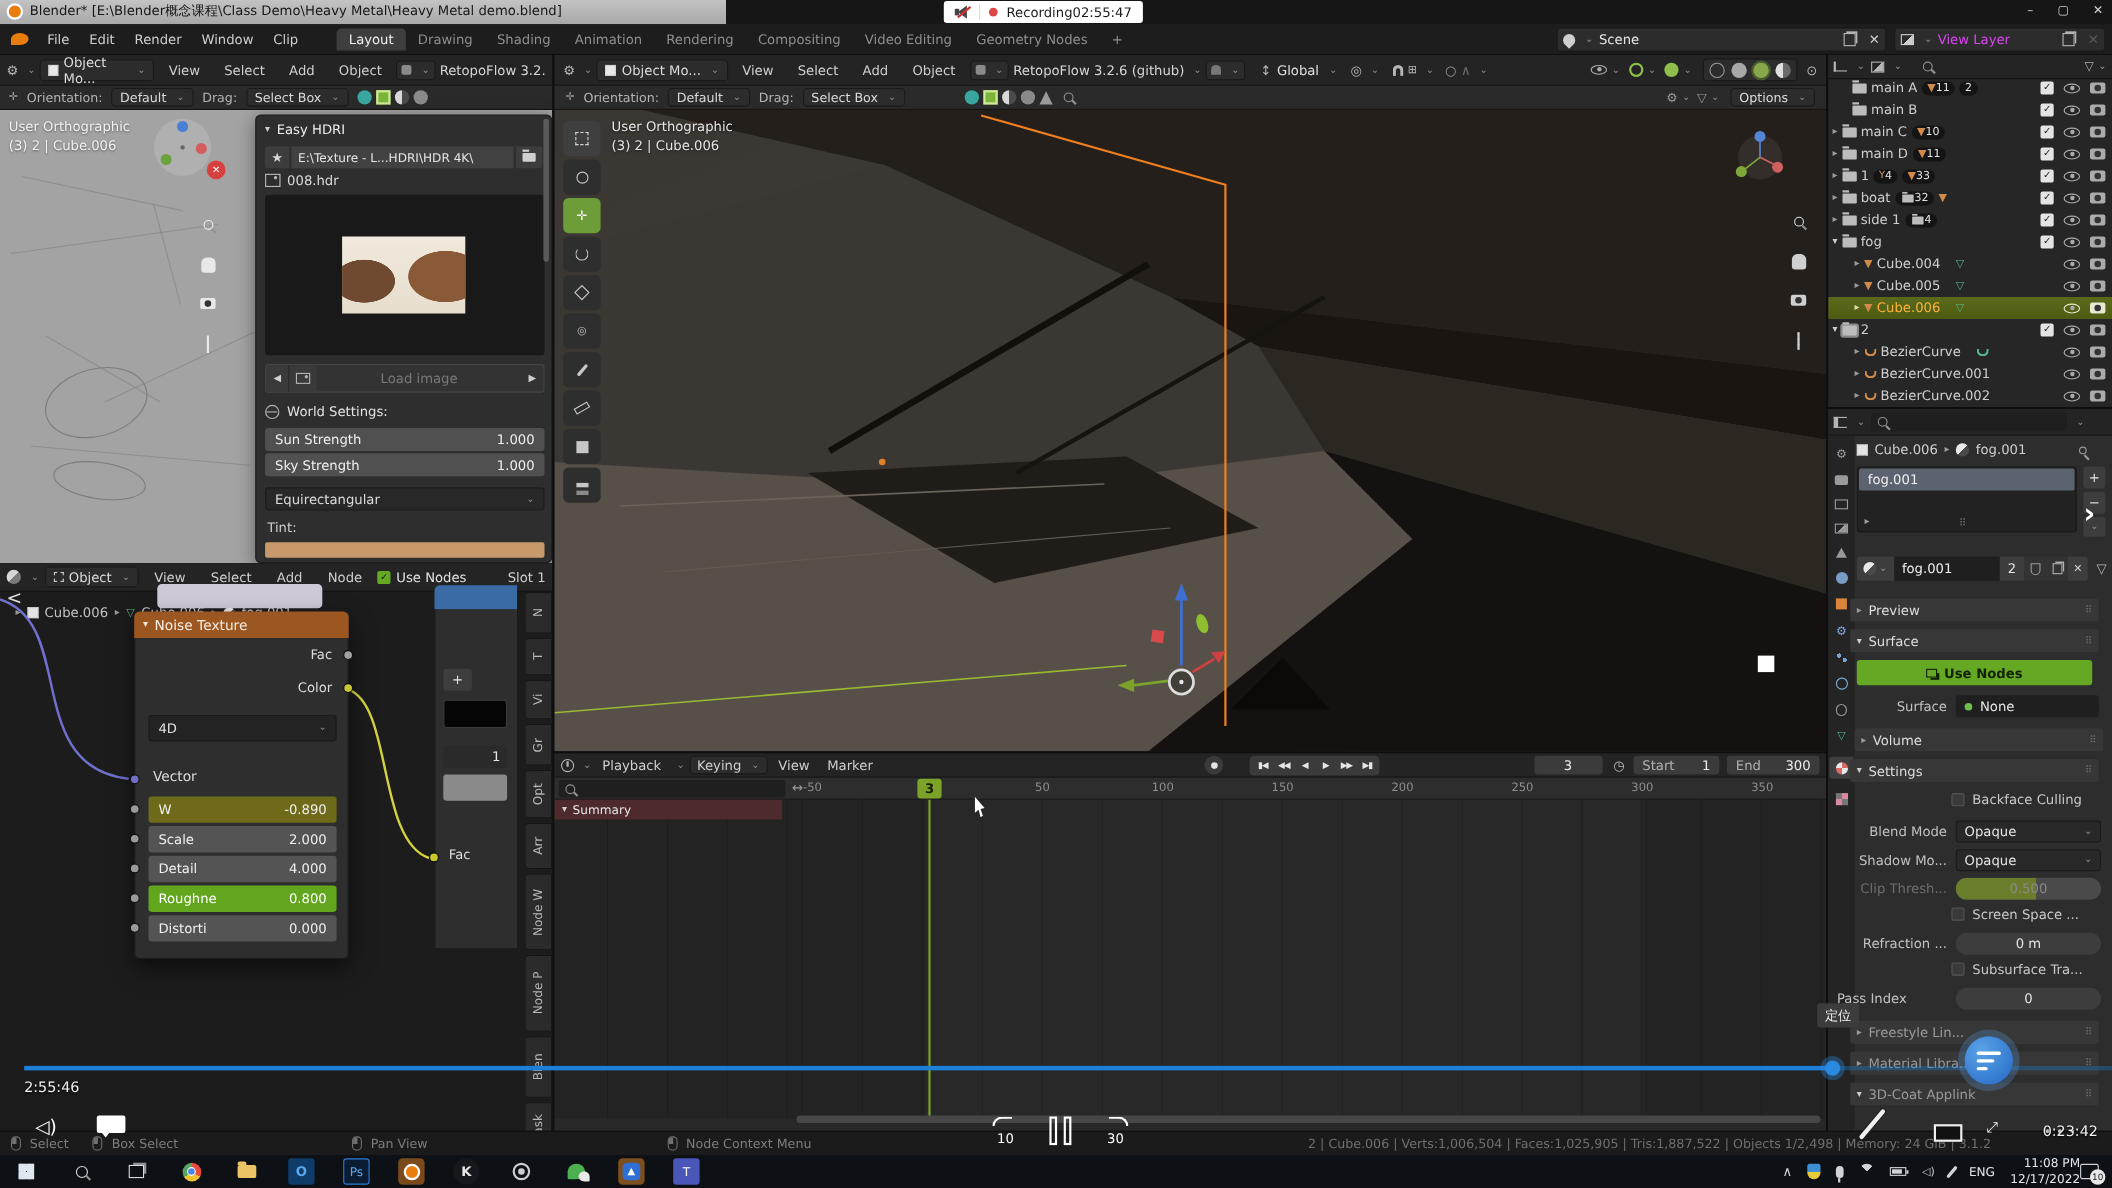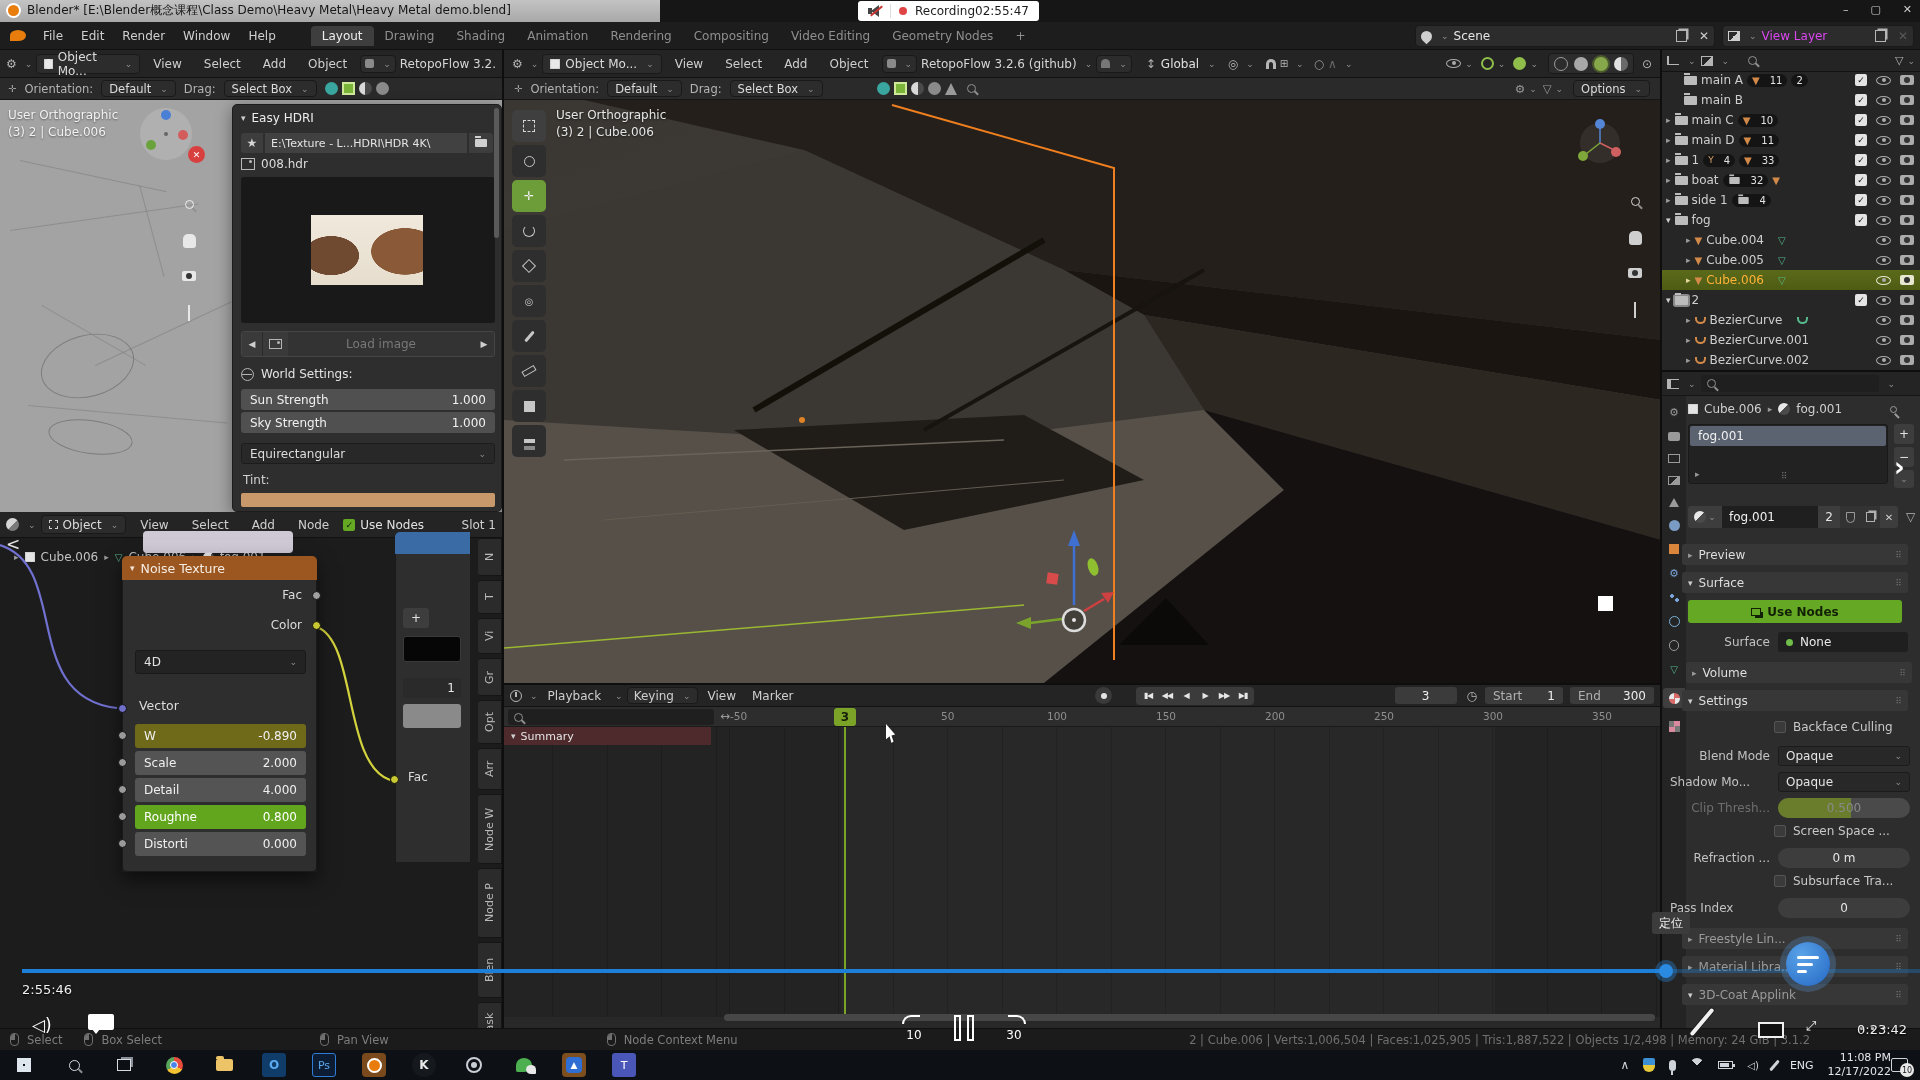--- a/index.html
+++ b/index.html
@@ -24,21 +24,21 @@
 .i-cam{width:14px;height:10px;background:#ababab;border-radius:2px;position:relative;display:inline-block}
 .i-cam::after{content:"";position:absolute;left:4px;top:2px;width:6px;height:6px;border-radius:50%;background:#333}
 .i-chk{width:12px;height:12px;background:#e4e4e4;border-radius:2px;color:#1d1d1d;font-size:9px;font-weight:bold;display:inline-flex;align-items:center;justify-content:center}
 .i-chk::after{content:"✓"}
 .i-chk.dark{background:#3a3a3a;border:1px solid #555}.i-chk.dark::after{content:""}
 .i-coll{width:13px;height:9px;background:#bcbcbc;border-radius:1px;position:relative;display:inline-block}
 .i-coll::before{content:"";position:absolute;top:-3px;left:0;width:6px;height:2px;background:#bcbcbc}
 .i-meshobj{color:#d28a49;font-size:10px}.i-meshobj::after{content:"▼"}
 .i-meshdata{color:#56b98e;font-size:10px}.i-meshdata::after{content:"▽"}
 .i-curve{width:11px;height:7px;border:2px solid #d28a49;border-top:none;border-radius:0 0 9px 9px;display:inline-block}
-.bdg{display:inline-flex;align-items:center;gap:10px;background:rgba(0,0,0,.45);border-radius:7px;padding:0 5px;height:13px;font-size:10px;color:#e2e2e2}
+.bdg{display:inline-flex;align-items:center;gap:0;background:rgba(0,0,0,.45);border-radius:7px;padding:0 5px;height:13px;font-size:10px;color:#e2e2e2}
 .ol-row{position:absolute;left:0;width:260px;height:20px;display:flex;align-items:center;gap:4px;font-size:12px;color:#cfcfcf}
 .ol-ctrl{position:absolute;display:flex;gap:9px;align-items:center;right:8px}
 .sock{width:9px;height:9px;border-radius:50%;border:1px solid #0e0e0e;position:absolute}
 .nval{position:absolute;left:12px;width:171px;height:24px;border-radius:3px;background:#545454;display:flex;justify-content:space-between;align-items:center;padding:0 9px;color:#f0f0f0}
 .sect{position:absolute;left:1684px;width:224px;height:21px;background:#373737;border-radius:3px;display:flex;align-items:center;gap:6px;padding:0 6px;color:#dedede}
 .g-drag{color:#6e6e6e;font-size:9px;margin-left:auto}.g-drag::after{content:"⠿"}
 .i-mouse{width:9px;height:13px;border:1px solid #6f6f6f;border-radius:4px;position:relative;display:inline-block}
 .i-mouse::before{content:"";position:absolute;left:0;top:0;width:4px;height:6px;background:#6f6f6f;border-radius:3px 0 0 0}
 .skl{position:absolute;height:1px;background:#858585;opacity:.7;transform-origin:0 0}
 .vtab{background:#2b2b2b;border:1px solid #151515;border-right:none;color:#b9b9b9;writing-mode:vertical-rl;transform:rotate(180deg);display:flex;align-items:center;justify-content:center;font-size:11px;border-radius:0 3px 3px 0}
@@ -77,21 +77,21 @@
       <span>✕</span>
     </div>
   </div>
 
   <div class="ab fx" style="left:0;top:22px;width:1920px;height:28px;background:#1d1d1d;border-bottom:1px solid #101010">
     <span style="width:16px;height:11px;border-radius:50% 50% 50% 0;background:#e87d0d;margin:0 8px 0 10px"></span>
     <span class="menu">File</span>
     <span class="menu">Edit</span>
     <span class="menu">Render</span>
     <span class="menu">Window</span>
-    <span class="menu">Help</span>
+    <span class="menu">Clip</span>
     <span style="width:26px"></span>
     <span class="ws on">Layout</span>
     <span class="ws">Drawing</span>
     <span class="ws">Shading</span>
     <span class="ws">Animation</span>
     <span class="ws">Rendering</span>
     <span class="ws">Compositing</span>
     <span class="ws">Video Editing</span>
     <span class="ws">Geometry Nodes</span>
     <span class="ws">+</span>
@@ -909,21 +909,21 @@
       </div>
 
     <div class="ab fx" style="left:8px;top:374px;width:240px;gap:8px">
       <span style="width:100px;text-align:right;color:#c2c2c2">Blend Mode</span>
       <span class="fx" style="flex:1;height:20px;background:#282828;border:1px solid #1b1b1b;border-radius:3px;padding:0 7px;justify-content:space-between;color:#e4e4e4">
           <span>Opaque</span>
           <span class="cv"></span>
         </span>
     </div>
     <div class="ab fx" style="left:8px;top:400px;width:240px;gap:8px">
-      <span style="width:100px;color:#c2c2c2">Shadow Mo...</span>
+      <span style="width:100px;text-align:right;color:#c2c2c2">Shadow Mo...</span>
       <span class="fx" style="flex:1;height:20px;background:#282828;border:1px solid #1b1b1b;border-radius:3px;padding:0 7px;justify-content:space-between;color:#e4e4e4">
           <span>Opaque</span>
           <span class="cv"></span>
         </span>
     </div>
     <div class="ab fx" style="left:8px;top:426px;width:240px;gap:8px">
       <span style="width:100px;text-align:right;color:#6e6e6e">Clip Thresh...</span>
       <span class="fx" style="flex:1;height:20px;background:#4a4a4a;border-radius:10px;position:relative;justify-content:center;color:#8a8a8a;overflow:hidden">
         <span class="ab" style="left:0;top:0;width:55%;height:100%;background:#76931f;opacity:.7"></span>
         <span style="position:relative">0.500</span>

